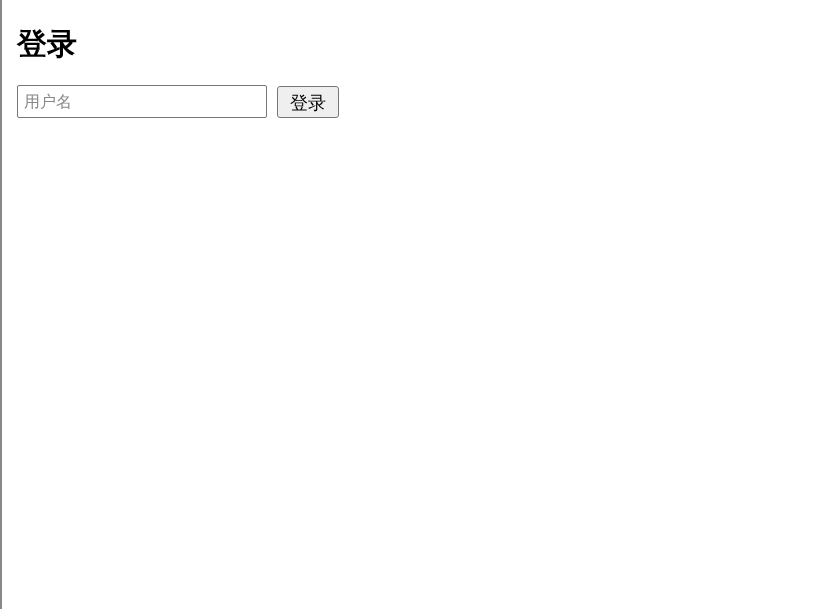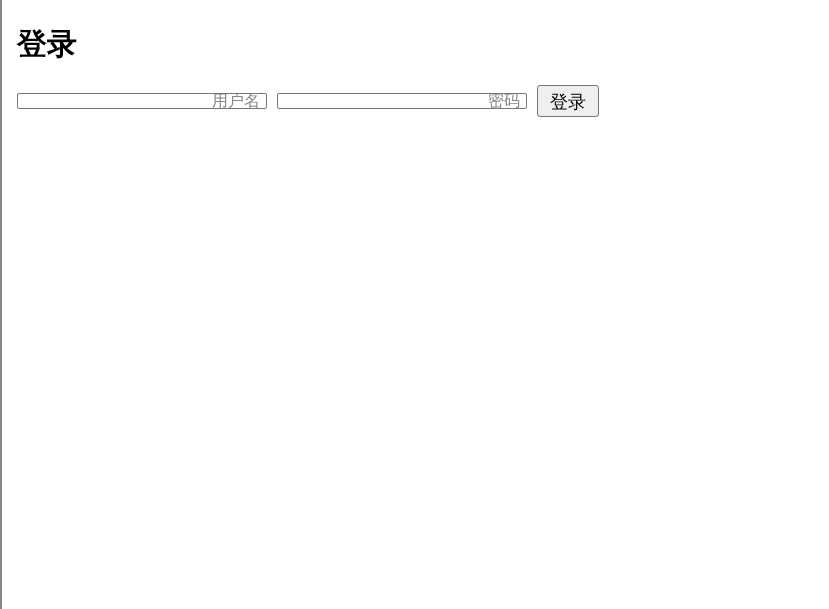--- a/index.html
+++ b/index.html
@@ -24,28 +24,27 @@
       color: #000;
     }
     .form-row {
       display: flex;
       gap: 10px;
       align-items: center;
     }
     input[type="text"],
     input[type="password"] {
       width: 250px;
-      height: 16px;
+      height: 33px;
       padding: 4px 6px;
       font-size: 16px;
       border: 1px solid #767676;
       border-radius: 2px;
       background: #fff;
       color: #000;
-      text-align: right;
     }
     input::placeholder {
       color: #888;
       font-size: 16px;
     }
     button {
       padding: 4px 12px;
       font-size: 18px;
       border: 1px solid #767676;
       border-radius: 3px;
@@ -54,16 +53,15 @@
       height: 32px;
     }
   </style>
 </head>
 <body>
 
 <div class="container">
   <h2>登录</h2>
   <div class="form-row">
     <input type="text" placeholder="用户名" style="">
-    <input type="password" placeholder="密码" style="">
     <button>登录</button>
   </div>
 </div>
 
 </body></html>

